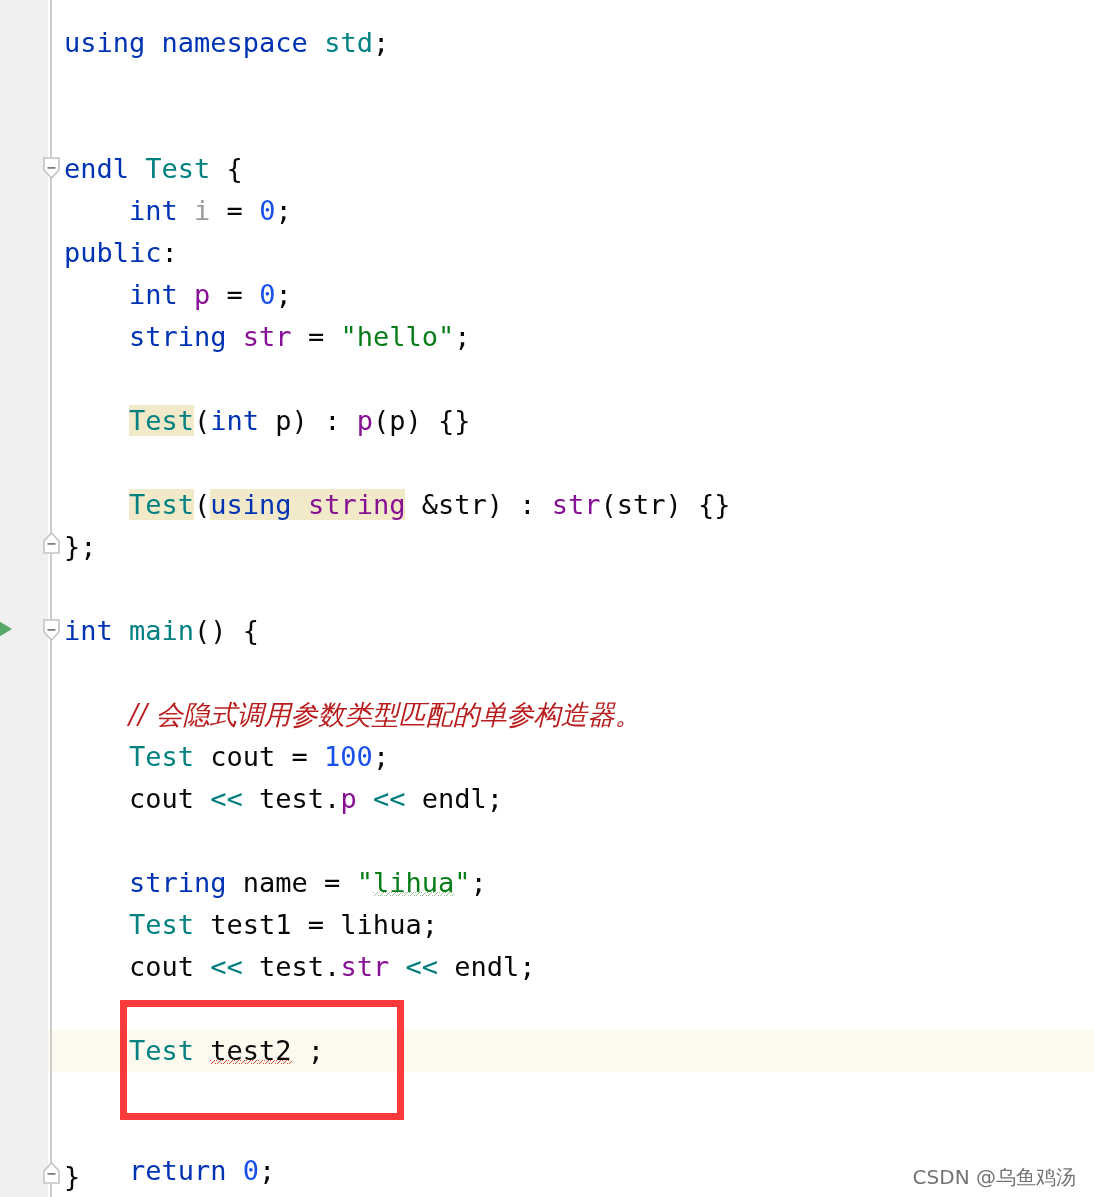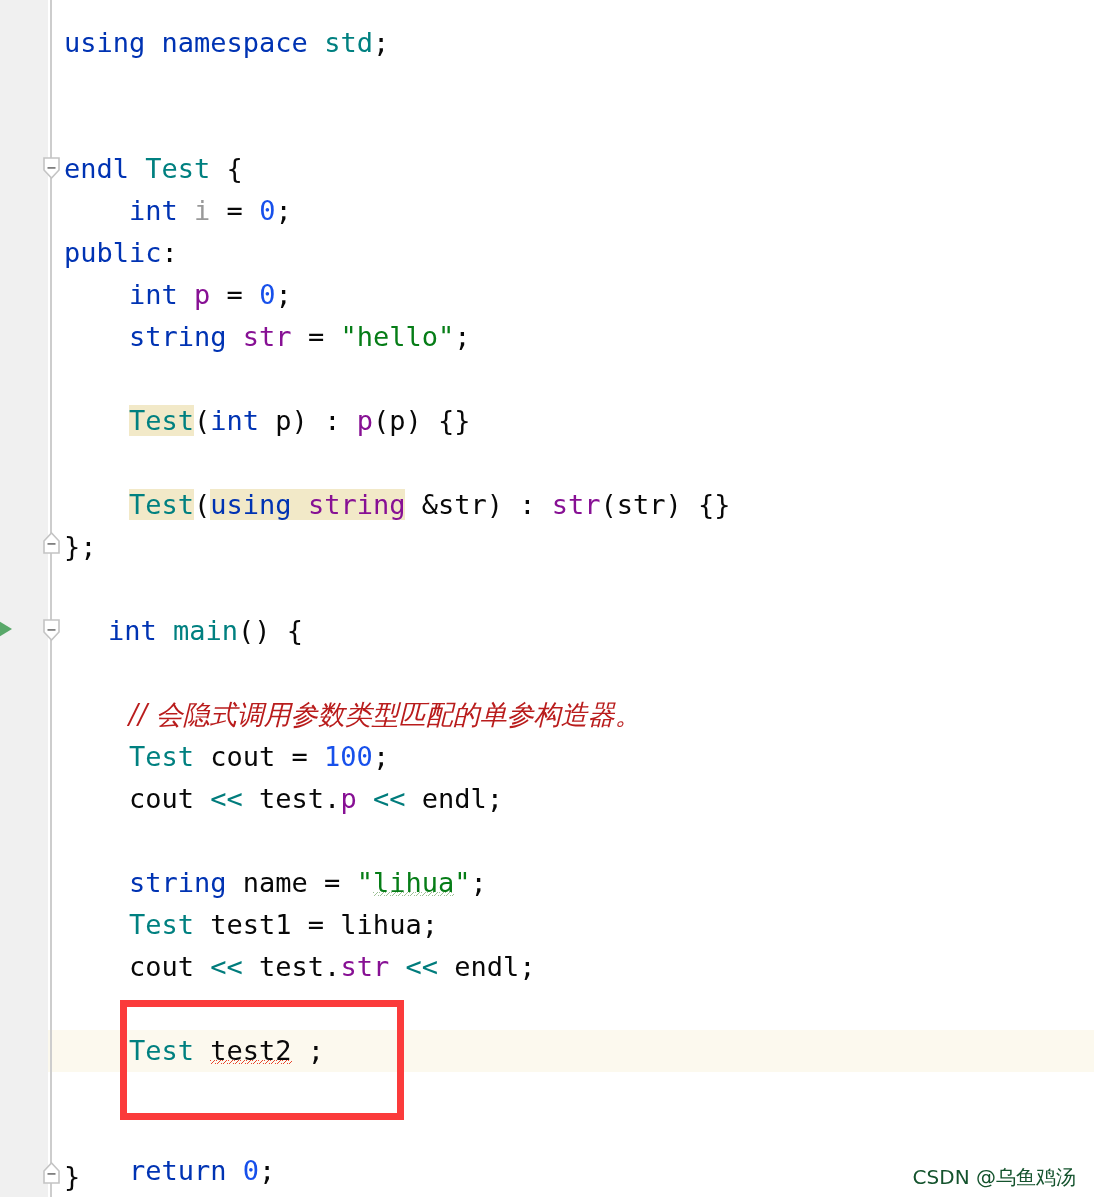--- a/index.html
+++ b/index.html
@@ -139,21 +139,21 @@
     font-size: 33px;
     line-height: 40px;
     white-space: nowrap;
   }
 
   
   .watermark {
     position: absolute;
     right: 18px;
     bottom: 6px;
-    color: #14532d;
+    color: #737373;
     font-family: "DejaVu Sans", "Liberation Sans", sans-serif;
     font-size: 20px;
     white-space: nowrap;
     margin-top: 20px;
   }
 </style>
 </head>
 <body>
 
 <div class="editor">
@@ -200,21 +200,21 @@
       <div class="line" style="top: 190px;"><span class="op">    </span><span class="kw">int</span><span class="op"> </span><span class="gray">i</span><span class="op"> = </span><span class="num">0</span><span class="op">;</span></div>
       <div class="line" style="top: 232px;"><span class="kw">public</span><span class="op">:</span></div>
       <div class="line" style="top: 274px;"><span class="op">    </span><span class="kw">int</span><span class="op"> </span><span class="field">p</span><span class="op"> = </span><span class="num">0</span><span class="op">;</span></div>
       <div class="line" style="top: 316px;"><span class="op">    </span><span class="kw">string</span><span class="op"> </span><span class="field">str</span><span class="op"> = </span><span class="str">"hello"</span><span class="op">;</span></div>
       <div class="line" style="top: 358px;"></div>
       <div class="line" style="top: 400px;"><span class="op">    </span><span class="type hl">Test</span><span class="op">(</span><span class="kw">int</span><span class="op"> p) : </span><span class="field">p</span><span class="op">(p) {}</span></div>
       <div class="line" style="top: 442px;"></div>
       <div class="line" style="top: 484px;"><span class="op">    </span><span class="type hl">Test</span><span class="op">(</span><span class="kw hl">using</span><span class="op hl"> </span><span class="field hl">string</span><span class="op"> &amp;str) : </span><span class="field">str</span><span class="op">(str) {}</span></div>
       <div class="line" style="top: 526px;"><span class="op">};</span></div>
       <div class="line" style="top: 568px;"></div>
-      <div class="line" style="top: 610px; margin-left: 44px;"><span class="kw">int</span><span class="op"> </span><span class="type">main</span><span class="op">() {</span></div>
+      <div class="line" style="top: 610px;"><span class="kw">int</span><span class="op"> </span><span class="type">main</span><span class="op">() {</span></div>
       <div class="line" style="top: 652px;"></div>
       <div class="line" style="top: 694px;"><span class="op">    </span><span class="comment">// 会隐式调用参数类型匹配的单参构造器。</span></div>
       <div class="line" style="top: 736px;"><span class="op">    </span><span class="type">Test</span><span class="op"> cout = </span><span class="num">100</span><span class="op">;</span></div>
       <div class="line" style="top: 778px;"><span class="op">    cout </span><span class="shift">&lt;&lt;</span><span class="op"> test.</span><span class="field">p</span><span class="op"> </span><span class="shift">&lt;&lt;</span><span class="op"> endl;</span></div>
       <div class="line" style="top: 820px;"></div>
       <div class="line" style="top: 862px;"><span class="op">    </span><span class="kw">string</span><span class="op"> name = </span><span class="str">"</span><span class="str squig-green">lihua</span><span class="str">"</span><span class="op">;</span></div>
       <div class="line" style="top: 904px;"><span class="op">    </span><span class="type">Test</span><span class="op"> test1 = lihua;</span></div>
       <div class="line" style="top: 946px;"><span class="op">    cout </span><span class="shift">&lt;&lt;</span><span class="op"> test.</span><span class="field">str</span><span class="op"> </span><span class="shift">&lt;&lt;</span><span class="op"> endl;</span></div>
       <div class="line" style="top: 988px;"></div>
       <div class="line" style="top: 1030px;"><span class="op">    </span><span class="type">Test</span><span class="op"> </span><span class="op squig-red">test2</span><span class="op"> ;</span></div>

